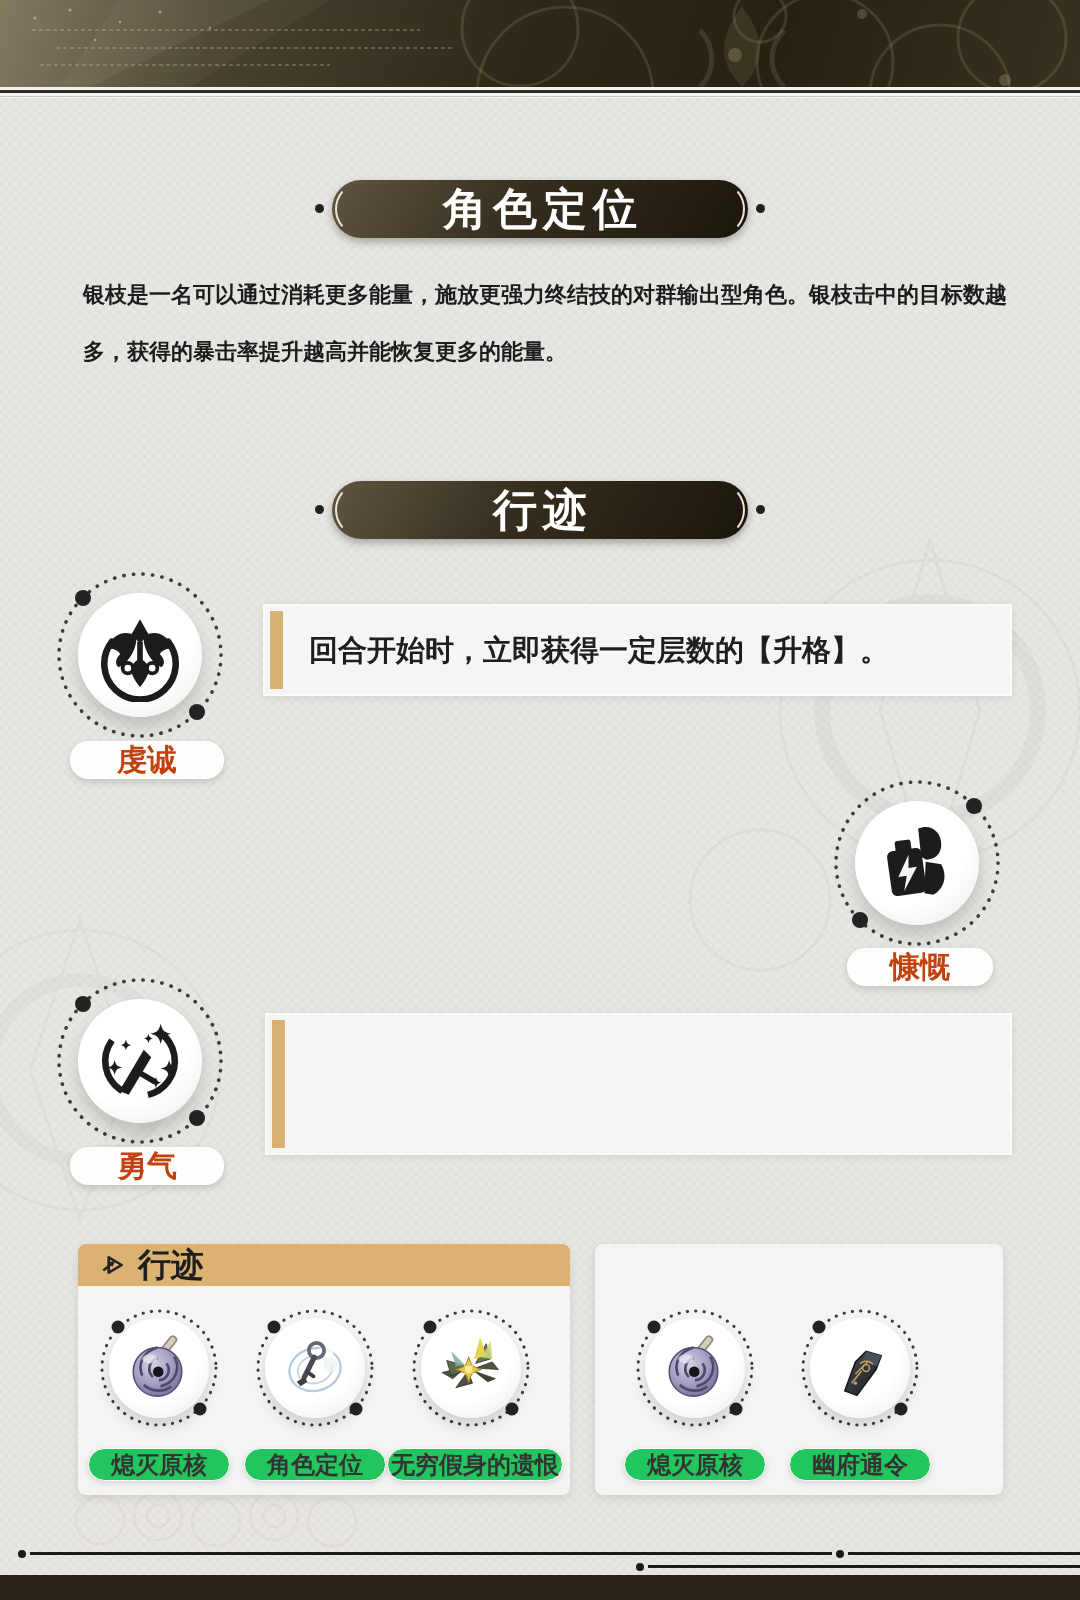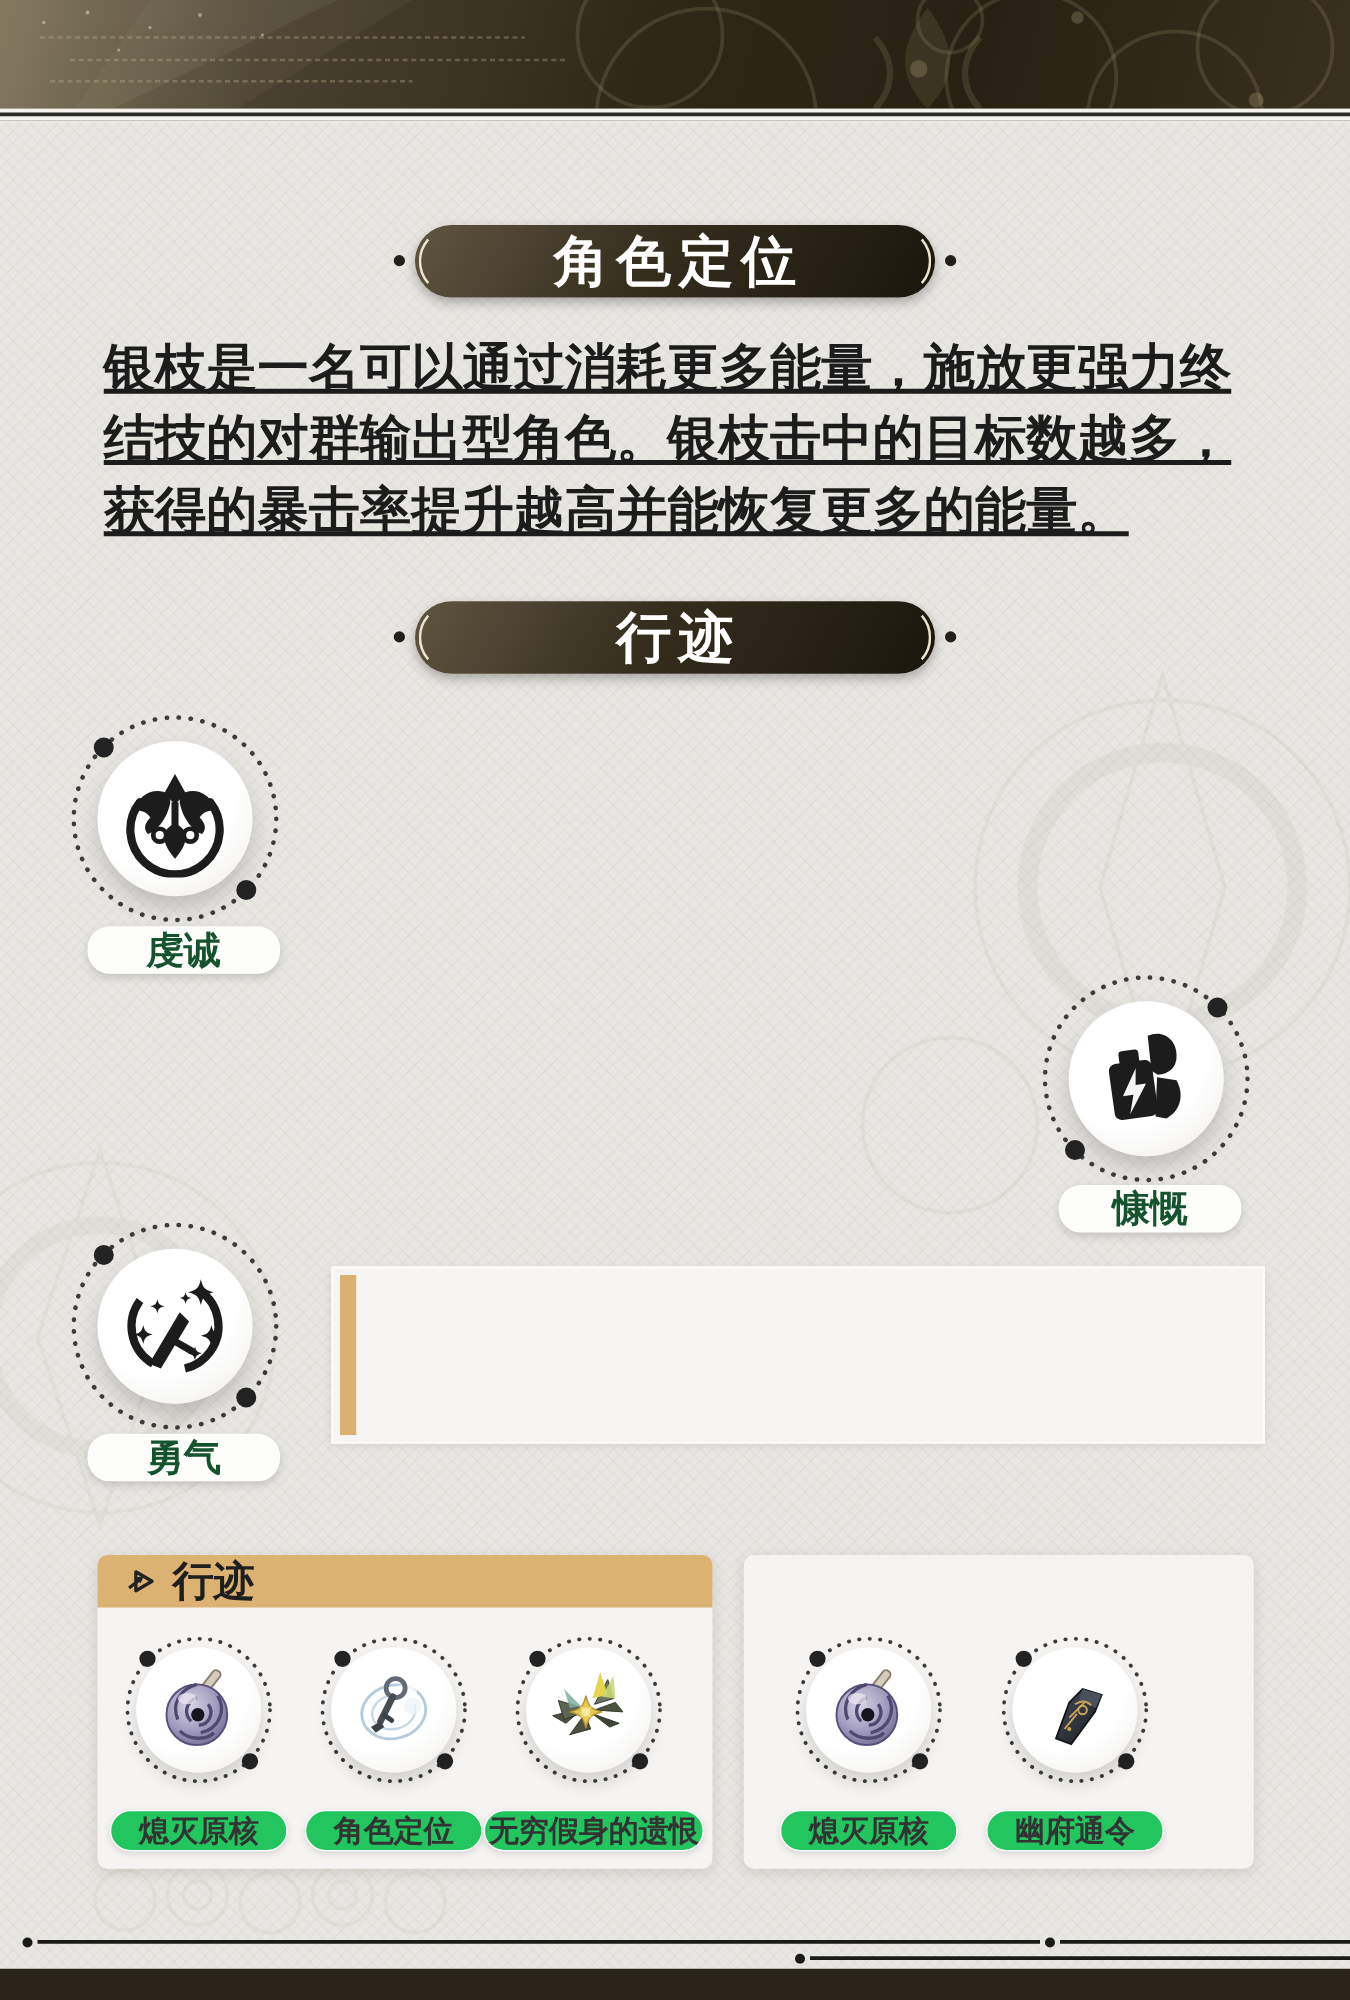--- a/index.html
+++ b/index.html
@@ -34,36 +34,36 @@
   }
   .crescent{position:absolute;width:40px;height:46px;top:4px;border:2px solid transparent;border-radius:50%;}
   .crescent.left{left:3px;border-left-color:#ece5d0;}
   .crescent.right{right:3px;border-right-color:#ece5d0;}
   .pill-dot{position:absolute;width:9px;height:9px;border-radius:50%;background:#23201a;top:24px;}
   .pill-dot.left{left:-17px;}
   .pill-dot.right{right:-17px;}
   
   .role-desc{
     position:absolute;left:83px;top:266px;width:925px;margin:0;
-    font-size:41px;line-height:57px;font-weight:700;color:#1c1c1c;text-decoration:underline;
+    font-size:22px;line-height:57px;font-weight:700;color:#1c1c1c;
   }
   
   .trace-icon-wrap{position:absolute;width:176px;height:176px;}
   .trace-icon-wrap svg.ring{position:absolute;left:0;top:0;}
   .trace-circle{
     position:absolute;left:26px;top:26px;width:124px;height:124px;border-radius:50%;
     background:radial-gradient(circle at 38% 30%, #ffffff 55%, #edebe8 100%);
     box-shadow:0 10px 18px rgba(0,0,0,.17);
     display:flex;align-items:center;justify-content:center;
   }
   .trace-label{
     position:absolute;height:36px;border-radius:18px;background:#fdfdfc;
     box-shadow:0 3px 7px rgba(0,0,0,.15);border:1px solid #ffffff;
     display:flex;align-items:center;justify-content:center;
-    font-size:30px;font-weight:700;color:#14532d;
+    font-size:30px;font-weight:700;color:#c2410c;
   }
   .desc-box{
     position:absolute;background:#f6f5f3;border:2px solid #fcfbfa;
     box-shadow:0 2px 7px rgba(0,0,0,.08);
     display:flex;align-items:center;
     font-size:29px;line-height:54px;font-weight:700;color:#1e1e1e;
     box-sizing:border-box;padding-left:44px;padding-right:18px;
   }
   .gold-bar{position:absolute;top:5px;bottom:5px;width:13px;background:#d9b173;}
   .gold-bar.left{left:5px;}
@@ -217,20 +217,24 @@
           <path d="M54 30 C66 22 80 28 86 44 C80 42 74 44 71 49 C76 54 77 59 73 63 C64 60 56 48 54 36 Z"></path>
           <circle cx="37" cy="64" r="5.5" fill="none" stroke="#1c1c1c" stroke-width="4"></circle>
           <circle cx="63" cy="64" r="5.5" fill="none" stroke="#1c1c1c" stroke-width="4"></circle>
         </g>
       </svg>
     </div>
   </div>
   <div class="trace-label" style="left:70px;top:741px;width:152px">
     <span>虔诚</span>
   </div>
+  <div class="desc-box" style="left:263px;top:604px;width:749px;height:92px">
+    <i class="gold-bar left"></i>
+    <span>回合开始时，立即获得一定层数的【升格】。</span>
+  </div>
 
   <div class="trace-icon-wrap" style="left:829px;top:775px">
     <svg class="ring" width="176" height="176" viewBox="0 0 176 176">
       <circle cx="88" cy="88" r="81" fill="none" stroke="#3c3c3c" stroke-width="3.6" stroke-linecap="round" stroke-dasharray="0.3 9.3"></circle>
       <circle cx="145" cy="31" r="8" fill="#232323"></circle>
         <circle cx="31" cy="145" r="8" fill="#232323"></circle>
     </svg>
     <div class="trace-circle">
       <svg width="94" height="94" viewBox="0 0 100 100">
         <g fill="#1c1c1c" transform="rotate(-8 50 55)">

